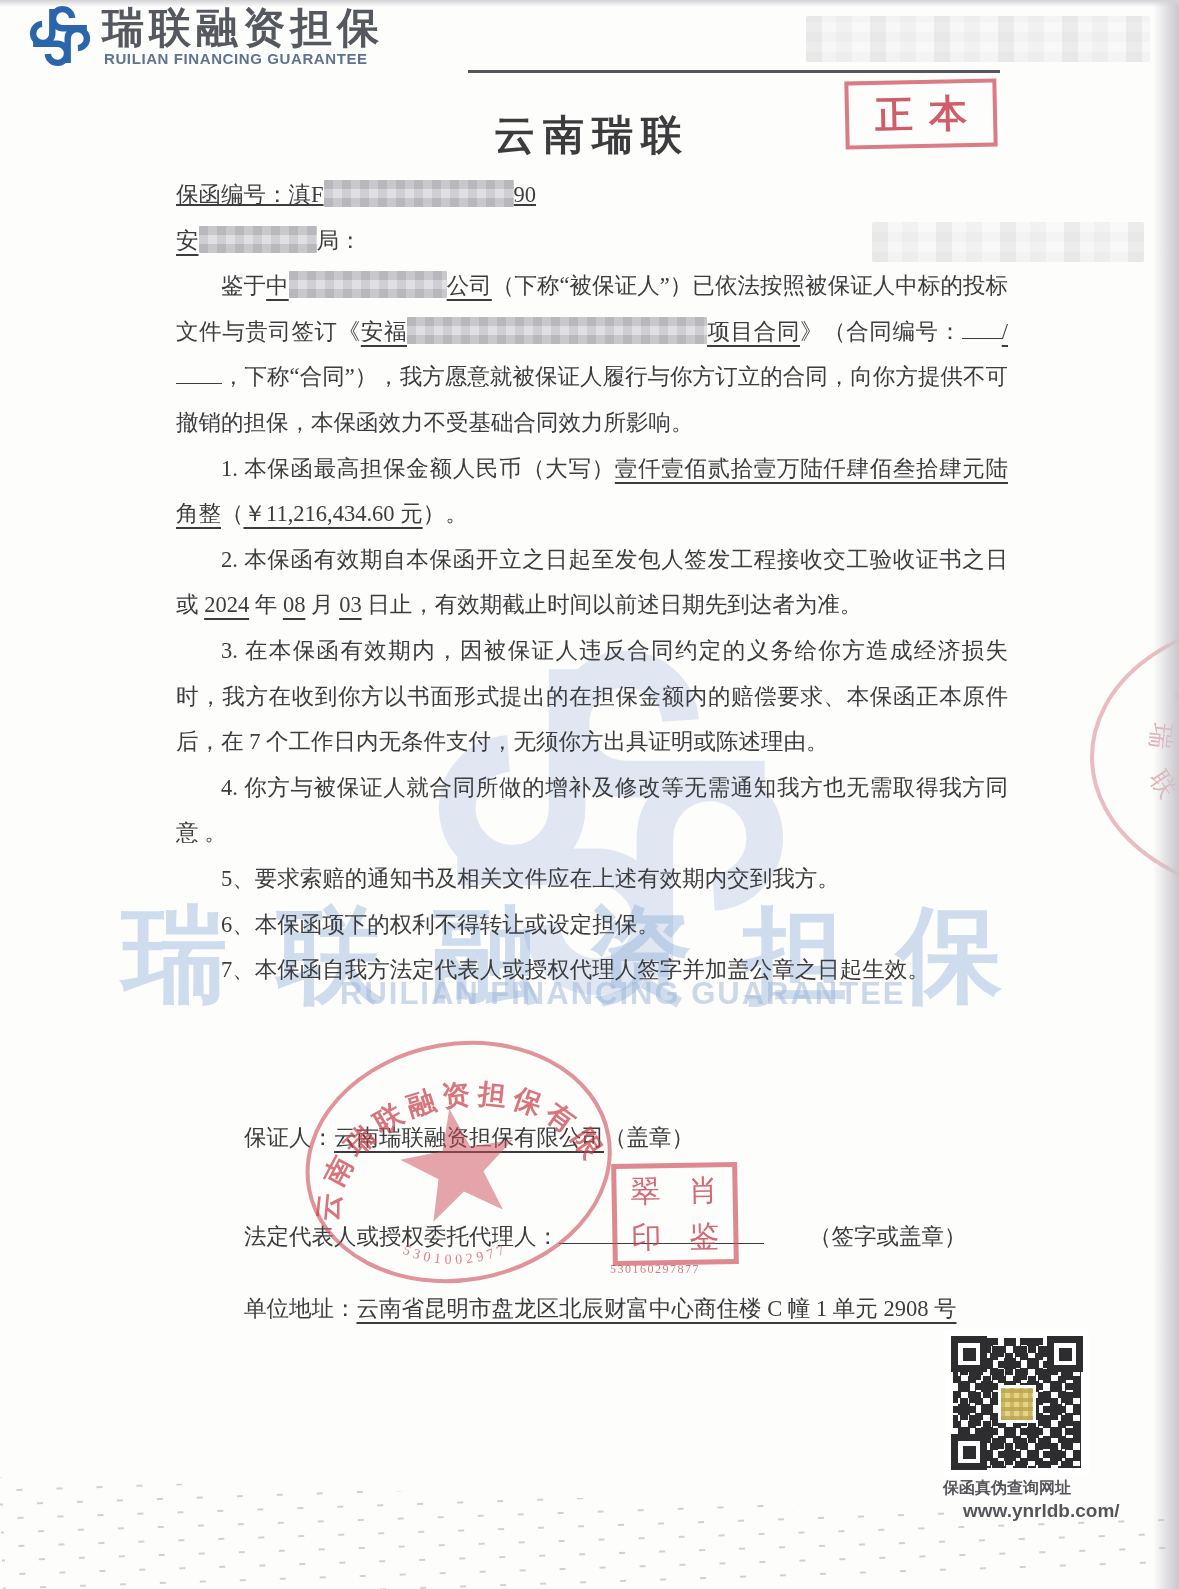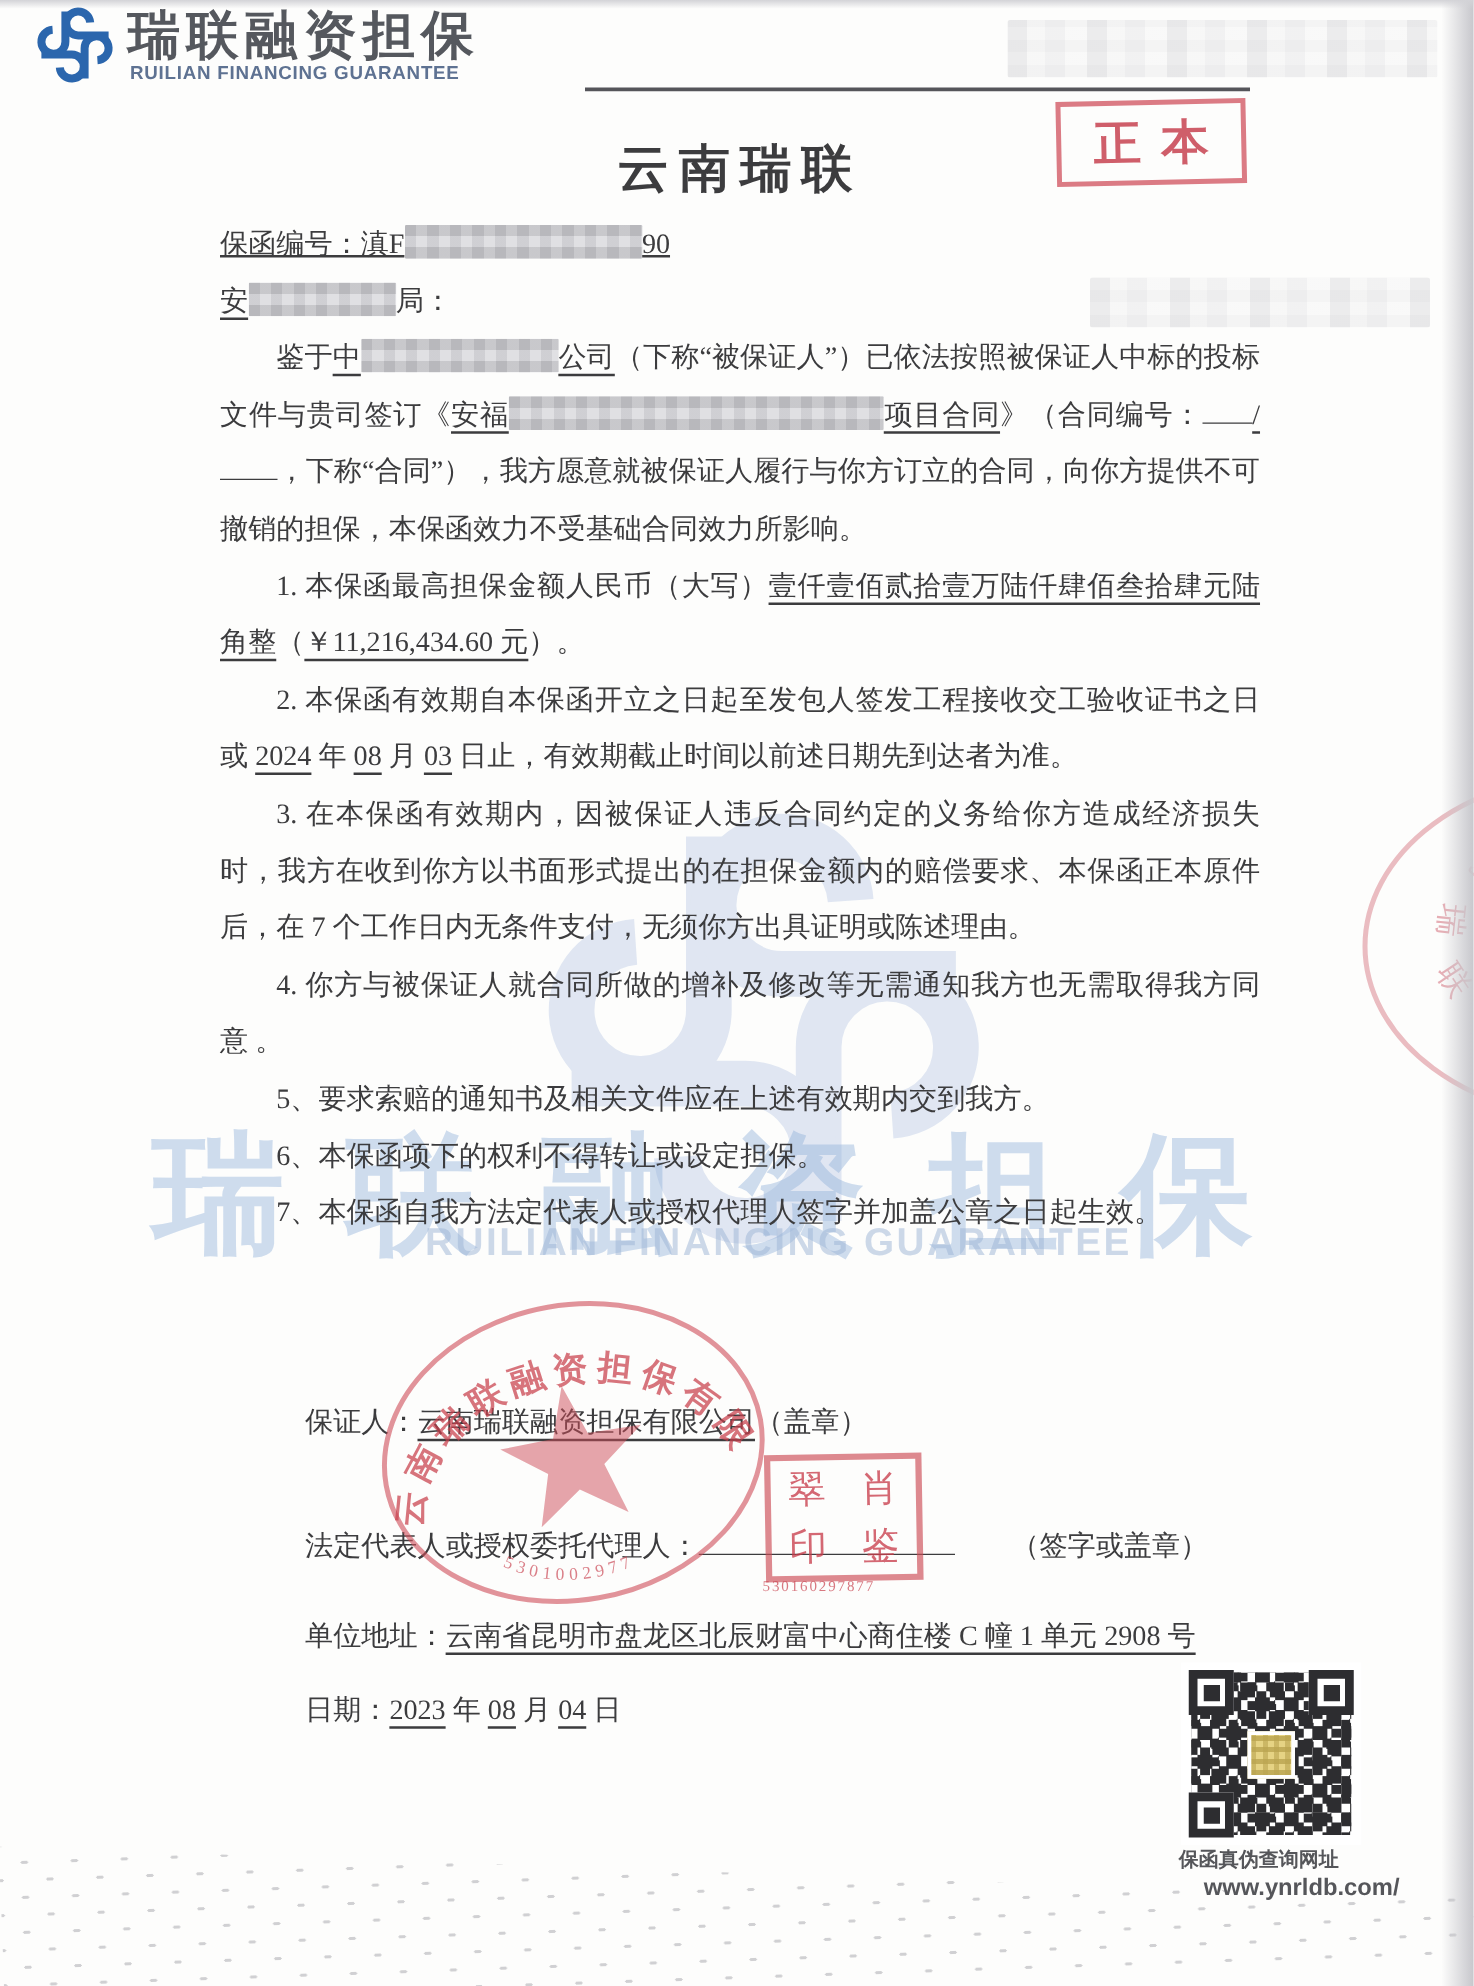--- a/index.html
+++ b/index.html
@@ -141,21 +141,20 @@
     <p class="indent"><span>3. 在本保函有效期内，因被保证人违反合同约定的义务给你方造成经济损失时，我方在收到你方以书面形式提出的在担保金额内的赔偿要求、本保函正本原件后，在 7 个工作日内无条件支付，无须你方出具证明或陈述理由。</span></p>
     <p class="indent"><span>4. 你方与被保证人就合同所做的增补及修改等无需通知我方也无需取得我方同意 。</span></p>
     <p class="indent"><span>5、要求索赔的通知书及相关文件应在上述有效期内交到我方。</span></p>
     <p class="indent"><span>6、本保函项下的权利不得转让或设定担保。</span></p>
     <p class="indent"><span>7、本保函自我方法定代表人或授权代理人签字并加盖公章之日起生效。</span></p>
   </div>
 
   <div class="sig-line sig1"><span>保证人：</span><span class="u">云南瑞联融资担保有限公司</span><span>（盖章）</span></div>
   <div class="sig-line sig2"><span>法定代表人或授权委托代理人：</span><span class="blank" style="width: 205px;"></span><span>　　（签字或盖章）</span></div>
   <div class="sig-line sig3"><span>单位地址：</span><span class="u">云南省昆明市盘龙区北辰财富中心商住楼 C 幢 1 单元 2908 号</span></div>
-  <div class="sig-line sig5"><span>日期：</span><span class="u">2023</span><span> 年 </span><span class="u">08</span><span> 月 </span><span class="u">04</span><span> 日</span></div>
 
   <svg class="company-seal" viewBox="0 0 352 292">
     <defs>
       <path id="sealTop" d="M 47 186 A 128 98 0 1 1 305 186" fill="none"></path>
       <path id="sealBottom" d="M 90 210 A 100 72 0 0 0 262 210" fill="none"></path>
     </defs>
     <ellipse cx="176" cy="144" rx="152" ry="118" fill="none" stroke="rgba(206,76,88,0.6)" stroke-width="4"></ellipse>
     <polygon points="176,90 190.1,130.6 233.1,131.5 198.8,157.4 211.3,198.5 176,174 140.7,198.5 153.2,157.4 118.9,131.5 161.9,130.6" fill="rgba(206,76,88,0.5)"></polygon>
     <text font-size="28" font-weight="600" fill="rgba(200,62,75,0.72)" letter-spacing="6">
       <textPath href="#sealTop" startOffset="4">云南瑞联融资担保有限公司</textPath>

